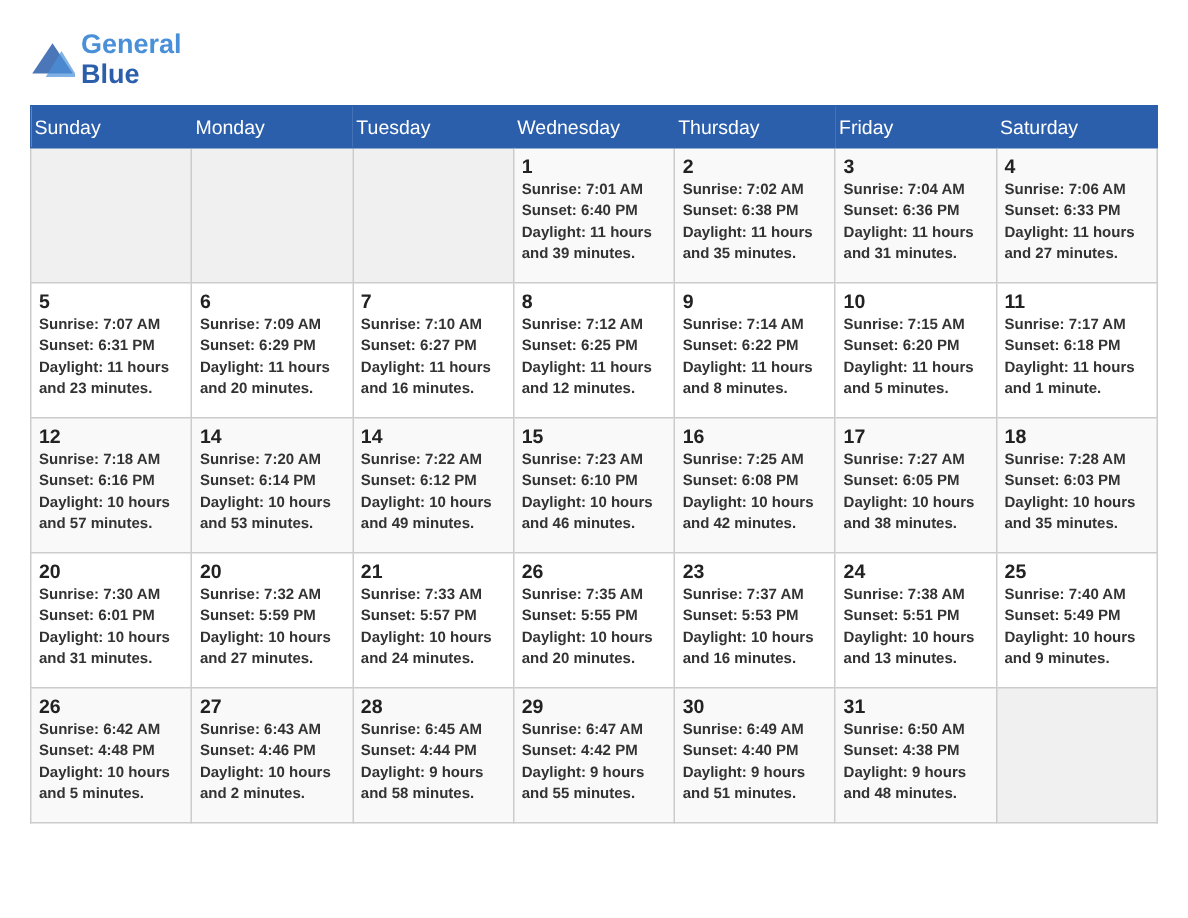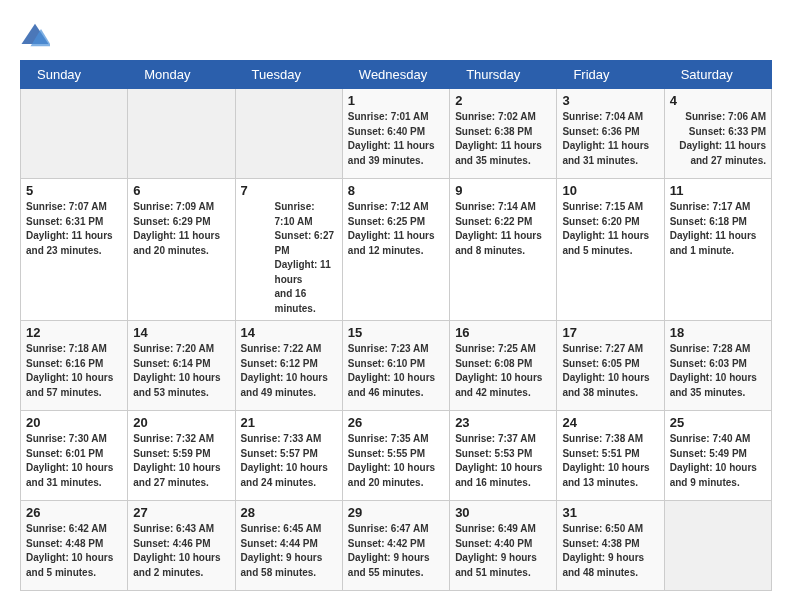--- a/index.html
+++ b/index.html
@@ -48,21 +48,21 @@
     }
     table {
       width: 100%;
       border-collapse: collapse;
       table-layout: fixed;
     }
     thead tr th {
       background-color: #2b5fac;
       color: #fff;
       text-align: left;
-      padding: 6px 16px;
+      padding: 6px 2px;
       font-size: 13px;
       font-weight: normal;
       border: 1px solid #2b5fac;
     }
     tbody tr td {
       border: 1px solid #ccc;
       vertical-align: top;
       padding: 4px 5px;
       font-size: 10.5px;
       color: #222;
@@ -92,20 +92,24 @@
 </head>
 <body>
 
 <div class="header">
   <div class="logo">
     <svg class="logo-icon" viewBox="0 0 40 40">
       <rect width="40" height="40" fill="white"></rect>
       <polygon points="20,5 38,32 2,32" fill="#2b5fac" opacity="0.85"></polygon>
       <polygon points="28,12 42,35 14,35" fill="#4a90d9" opacity="0.7"></polygon>
     </svg>
+    <div class="logo-text">
+      <div><span>General</span></div>
+      <div style="color:#2b5fac;">Blue</div>
+    </div>
   </div>
   <div class="title-area">
     <div class="month-title"></div>
     <div class="subtitle"></div>
   </div>
 </div>
 
 <table>
   <thead>
     <tr>
@@ -139,21 +143,21 @@
         </td>
         <td>
           <span class="day-num">3</span>
           <div class="cell-content" style="white-space: pre-line;">Sunrise: 7:04 AM
 Sunset: 6:36 PM
 Daylight: 11 hours
 and 31 minutes.</div>
         </td>
         <td>
           <span class="day-num">4</span>
-          <div class="cell-content" style="white-space: pre-line; text-align: right;">Sunrise: 7:06 AM
+          <div class="cell-content" style="white-space: pre-line;">Sunrise: 7:06 AM
 Sunset: 6:33 PM
 Daylight: 11 hours
 and 27 minutes.</div>
         </td>
       </tr>
       <tr>
         <td>
           <span class="day-num">5</span>
           <div class="cell-content" style="white-space: pre-line;">Sunrise: 7:07 AM
 Sunset: 6:31 PM
@@ -162,21 +166,21 @@
         </td>
         <td>
           <span class="day-num">6</span>
           <div class="cell-content" style="white-space: pre-line;">Sunrise: 7:09 AM
 Sunset: 6:29 PM
 Daylight: 11 hours
 and 20 minutes.</div>
         </td>
         <td>
           <span class="day-num">7</span>
-          <div class="cell-content" style="white-space: pre-line; margin-left: 34px;">Sunrise: 7:10 AM
+          <div class="cell-content" style="white-space: pre-line;">Sunrise: 7:10 AM
 Sunset: 6:27 PM
 Daylight: 11 hours
 and 16 minutes.</div>
         </td>
         <td>
           <span class="day-num">8</span>
           <div class="cell-content" style="white-space: pre-line;">Sunrise: 7:12 AM
 Sunset: 6:25 PM
 Daylight: 11 hours
 and 12 minutes.</div>

